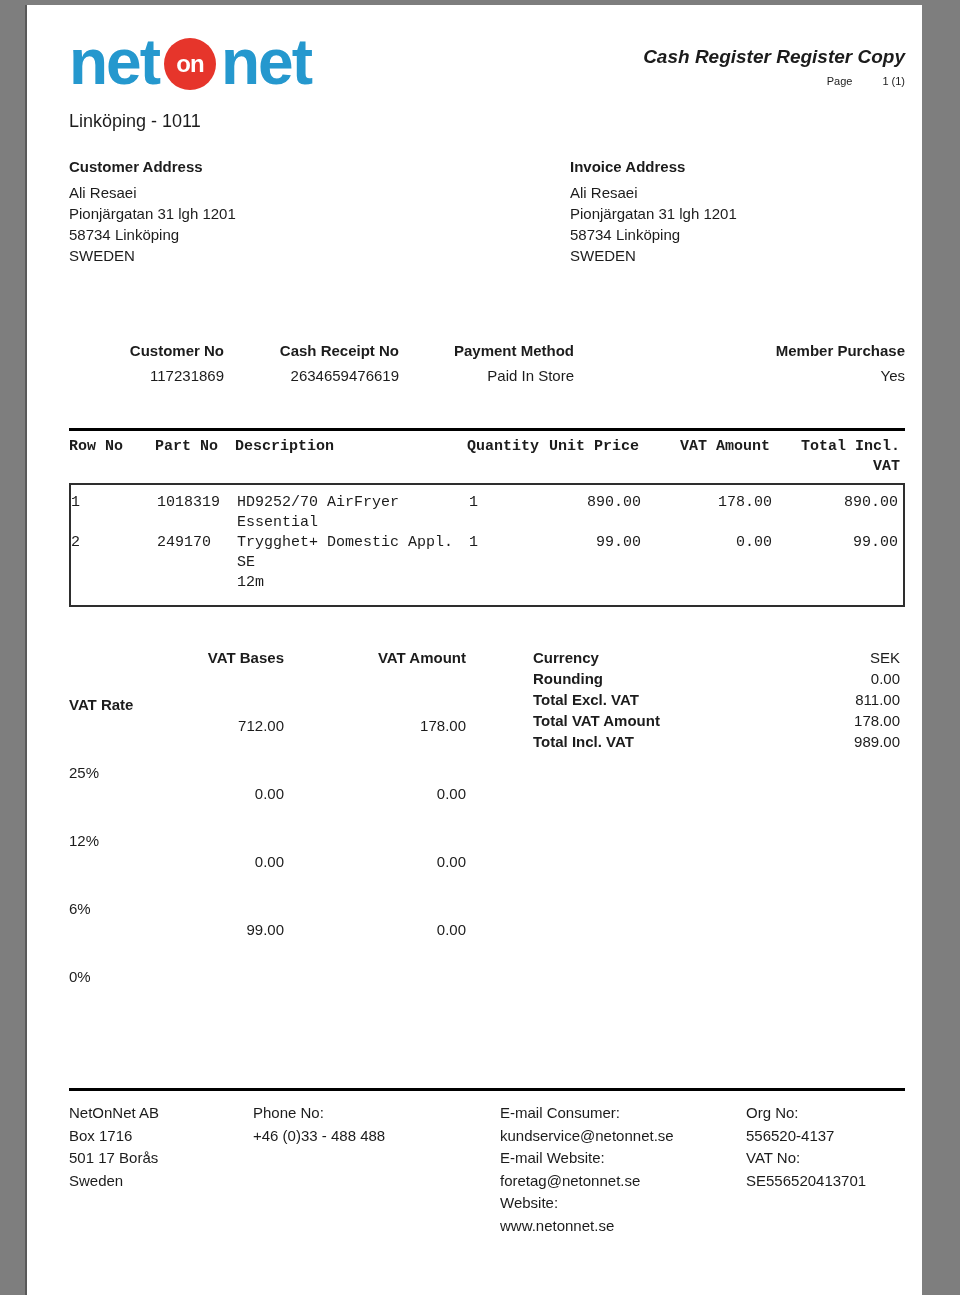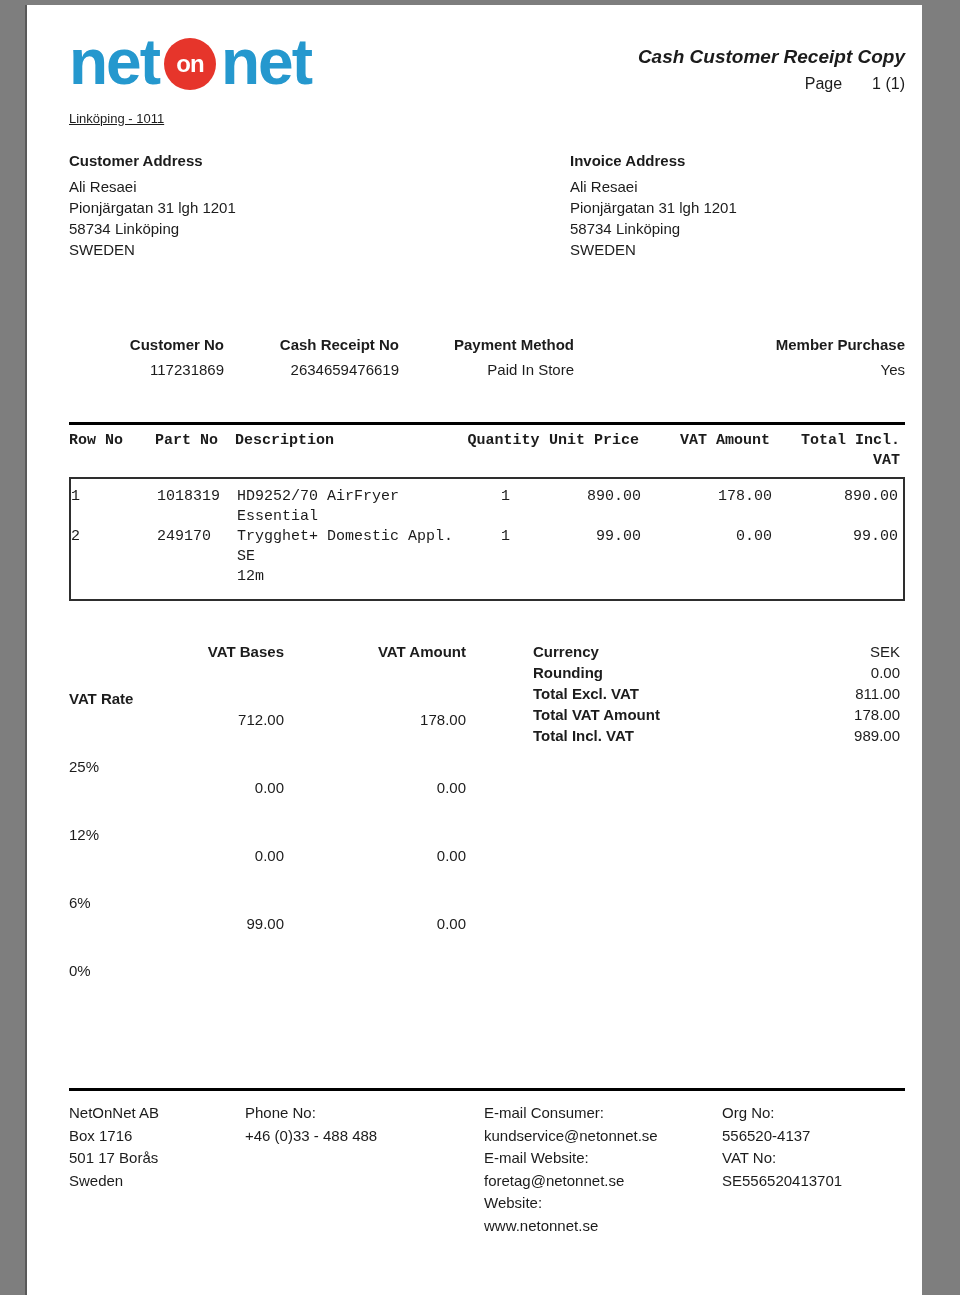--- a/index.html
+++ b/index.html
@@ -29,45 +29,45 @@
   .logo-word {
     font-size:64px; font-weight:bold; letter-spacing:-2px;
     line-height:56px; position:relative; top:-4px;
   }
   .logo-circle {
     width:52px; height:52px; border-radius:50%;
     display:flex; align-items:center; justify-content:center;
     margin:0 5px; position:relative; top:-2px;
   }
   .logo-circle span { color:#ffffff; font-weight:bold; font-size:24px; letter-spacing:-1px; }
-  .store-line { margin-top:14px; font-size:13px;text-decoration:underline; }
+  .store-line { margin-top:14px; font-size:18px; }
   .title-block { text-align:right; padding-top:11px; }
   .doc-title { font-size:19px; font-weight:bold; font-style:italic; }
-  .page-row { margin-top:7px; font-size:16px; display:flex; justify-content:flex-end; gap:30px; }
+  .page-row { margin-top:7px; font-size:11px; display:flex; justify-content:flex-end; gap:30px; }
 
   
   .addresses { display:flex; margin-top:26px; }
   .addr-col1 { width:501px; }
   .addr h3 { font-size:15px; margin-bottom:7px; }
   .addr div { line-height:21px; }
 
   
   .order-info { display:flex; margin-top:76px;text-align:right; }
   .oi-col { }
   .oi-col .val { margin-top:8px; }
   .oi-0 { width:155px; } .oi-1 { width:175px; } .oi-2 { width:171px; }
   .oi-3 { width:175px; } .oi-4 { flex:1; }
 
   
   .items { margin-top:44px; border-top:3px solid #000; padding-top:6px; }
   .irow { display:flex; line-height:20px;font-family:Liberation Mono, monospace; }
   .c-rowno { width:86px; }
   .c-partno { width:80px; }
   .c-desc  { width:232px; white-space:pre-line; }
-  .c-qty   { width:73px; text-align:center; }
+  .c-qty   { width:73px; text-align:left; }
   .c-unit  { width:99px; text-align:right; }
   .c-vat   { width:131px; text-align:right; }
   .c-total { flex:1; text-align:right; padding-right:5px; }
   .items-box {
     border:2px solid #2e2e2e; margin-top:6px;
     padding:8px 0 12px;
   }
 
   
   .vat-section { display:flex; margin-top:40px; line-height:21px; }
@@ -75,21 +75,21 @@
   .vrow { display:flex; }
   .v1 { width:90px;margin-top:47px; } .v2 { width:125px; text-align:right; } .v3 { width:182px; text-align:right; }
   .vat-right { flex:1; margin-left:67px; }
   .trow { display:flex; justify-content:space-between; }
   .trow .tval { text-align:right; padding-right:5px; }
 
   
   .footer {
     position:absolute; left:0; right:0; top:1083px;
     border-top:3px solid #000; padding-top:11px;
-    display:flex; line-height:22.5px;
+    display:flex; line-height:22.5px;gap:8px;
   }
   .f-col1 { width:176px; } .f-col2 { width:239px; } .f-col3 { width:238px; } .f-col4 { flex:1; }
 </style>
 </head>
 <body>
 
 <div class="page">
   <div class="content">
 
     <div class="header">
@@ -97,21 +97,21 @@
         <div class="logo">
           <span class="logo-word" style="color:#2598ce">net</span>
           <span class="logo-circle" style="background:#e6352b">
               <span>on</span>
             </span>
           <span class="logo-word" style="color:#2598ce">net</span>
         </div>
         <div class="store-line">Linköping - 1011</div>
       </div>
       <div class="title-block">
-        <div class="doc-title">Cash Customer Receipt Copy</div>
+        <div class="doc-title">Cash Register Register Copy</div>
         <div class="page-row">
           <span>Page</span>
           <span>1 (1)</span>
         </div>
       </div>
     </div>
 
     <div class="addresses">
       <div class="addr addr-col1">
         <h3>Customer Address</h3>

